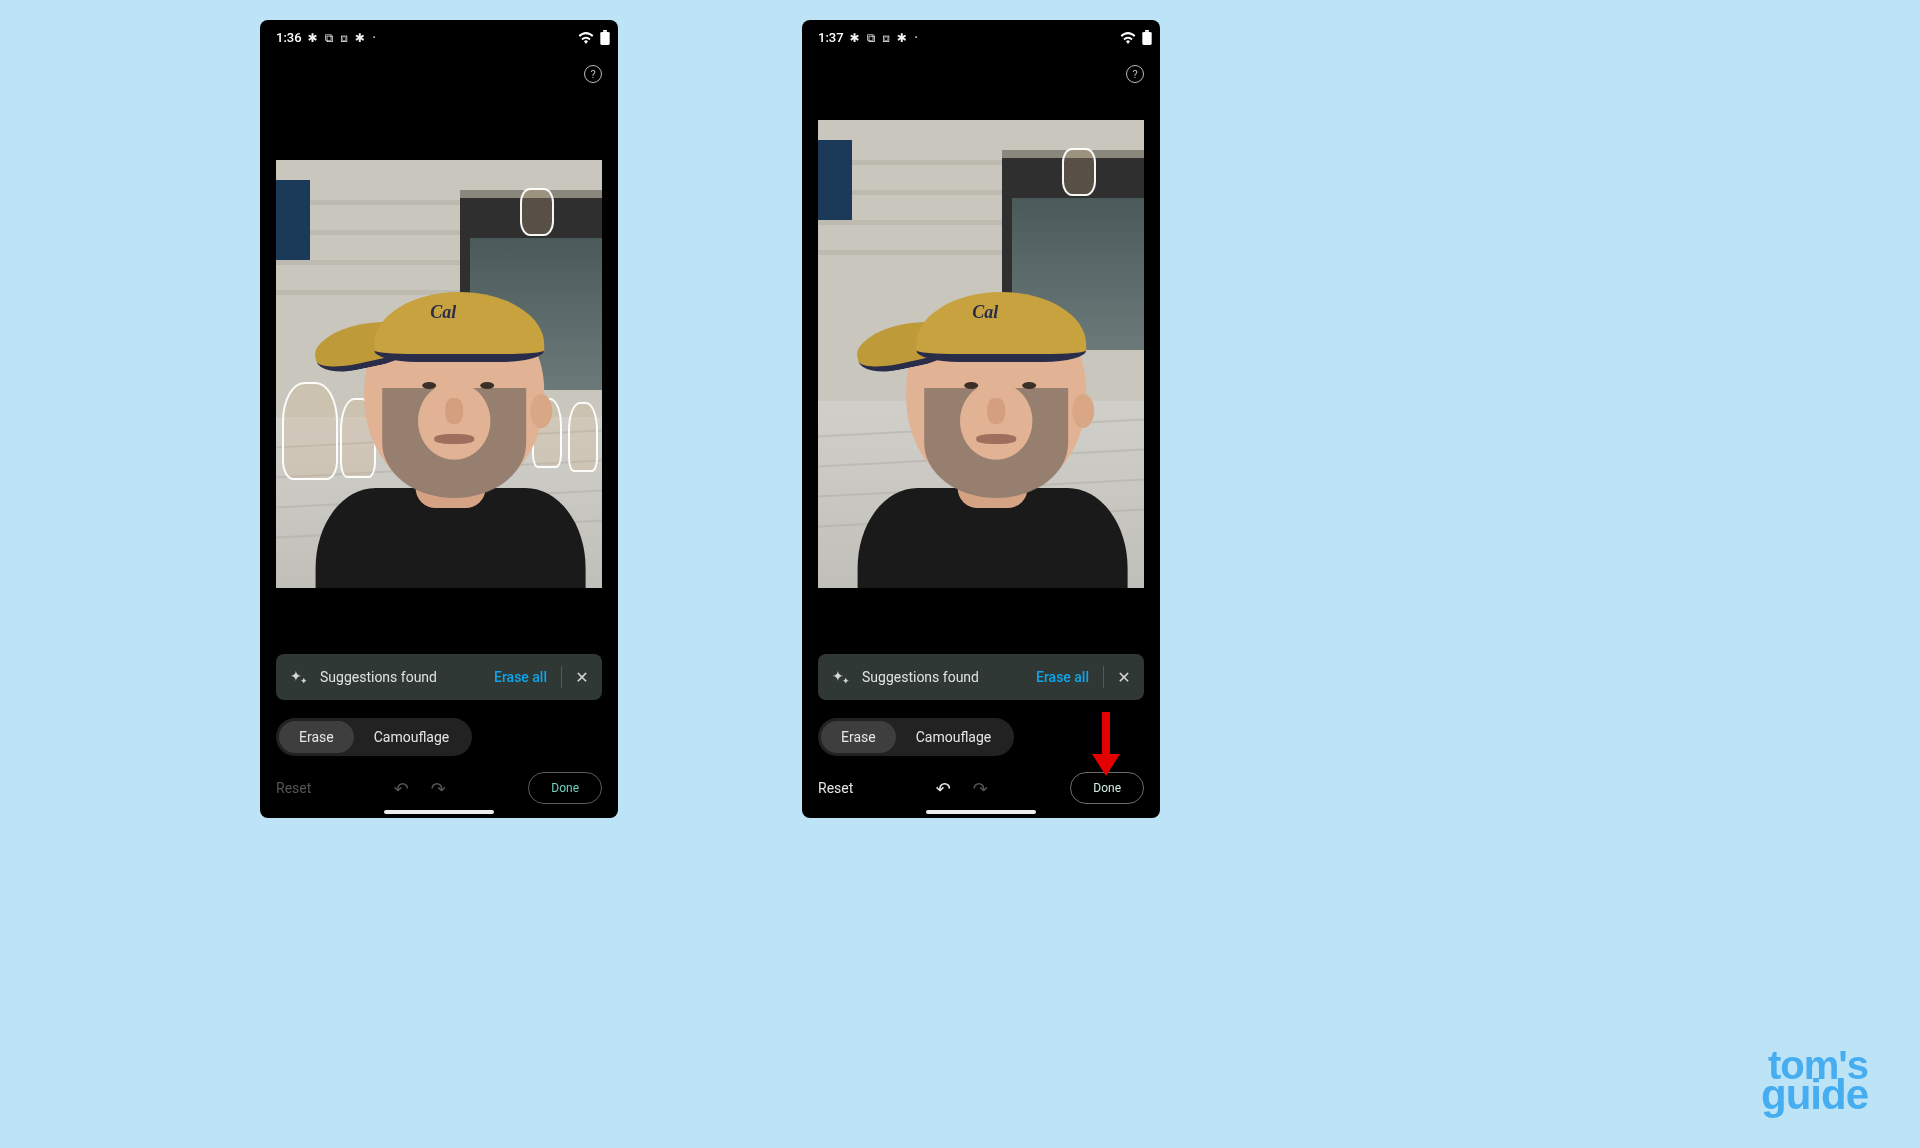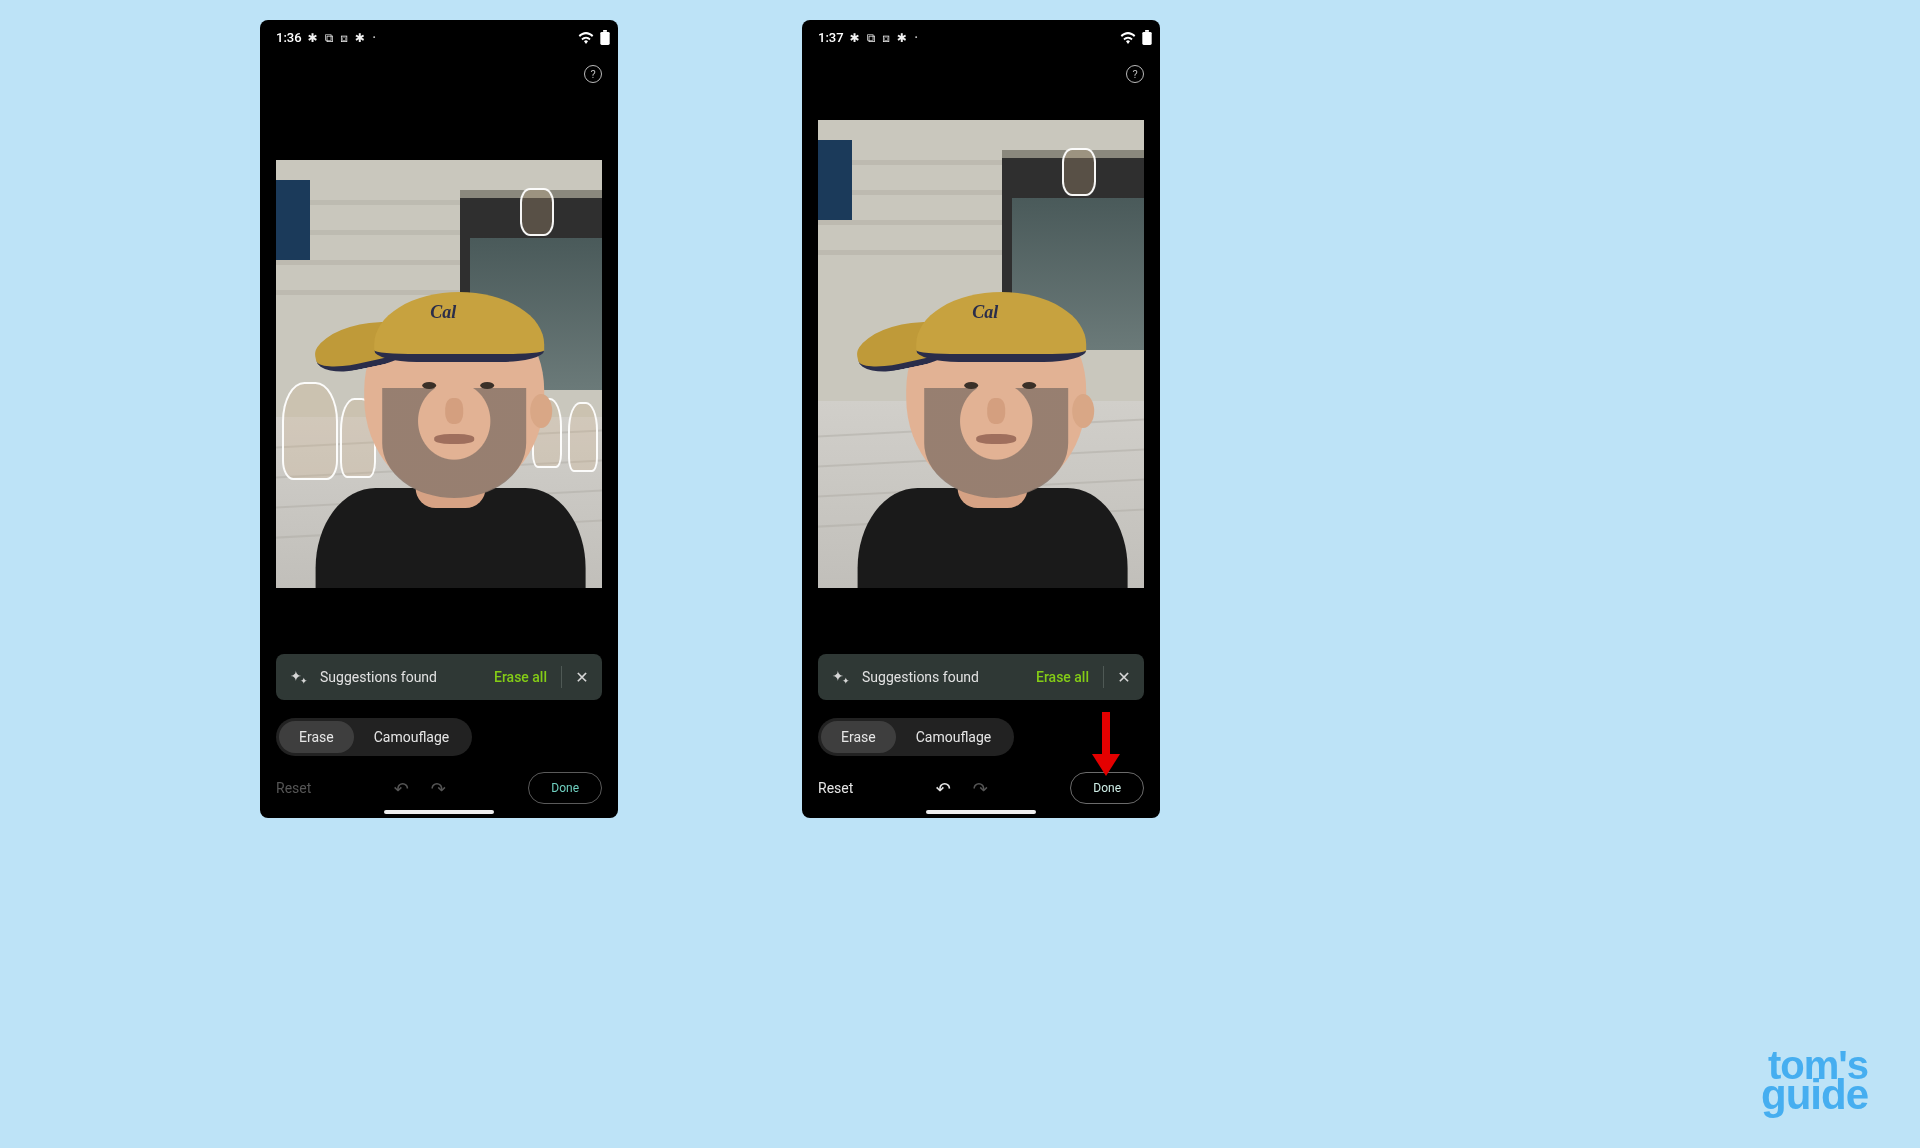--- a/index.html
+++ b/index.html
@@ -141,21 +141,21 @@
   .suggestions-bar {
     position:absolute; left:16px; right:16px; bottom:118px;
     background:#2f3835; border-radius:8px;
     display:flex; align-items:center; padding: 12px 10px 12px 14px;
     font-size:14px;
   }
   .sparkle-icon { width:18px; height:18px; margin-right:12px; position:relative; }
   .sparkle-icon::before{ content:"✦"; color:#d6d6d6; font-size:14px; position:absolute; left:0; top:0; }
   .sparkle-icon::after{ content:"✦"; color:#d6d6d6; font-size:9px; position:absolute; left:10px; top:8px; }
   .sugg-label { flex:1; color:#e2e2e2; }
-  .erase-all { color:#84cc16; font-weight:500; padding-right:14px; cursor:pointer; }
+  .erase-all { color:#0ea5e9; font-weight:500; padding-right:14px; cursor:pointer; }
   .divider { width:1px; height:22px; background:#4f5955; margin-right:10px; }
   .close-x { color:#d6d6d6; font-size:16px; width:20px; text-align:center; cursor:pointer; }
 
   .mode-row {
     position:absolute; left:16px; right:0; bottom:62px;
     display:flex; justify-content:flex-start; gap:0;
   }
   .mode-pill {
     display:flex; background:#222; border-radius:999px; padding:3px;
   }

